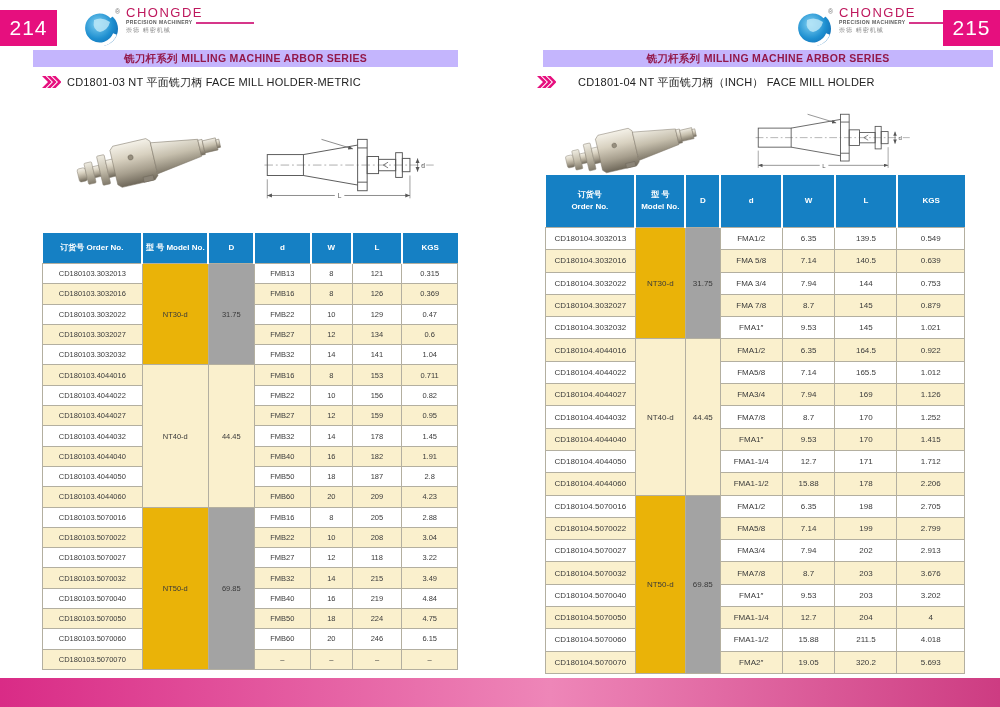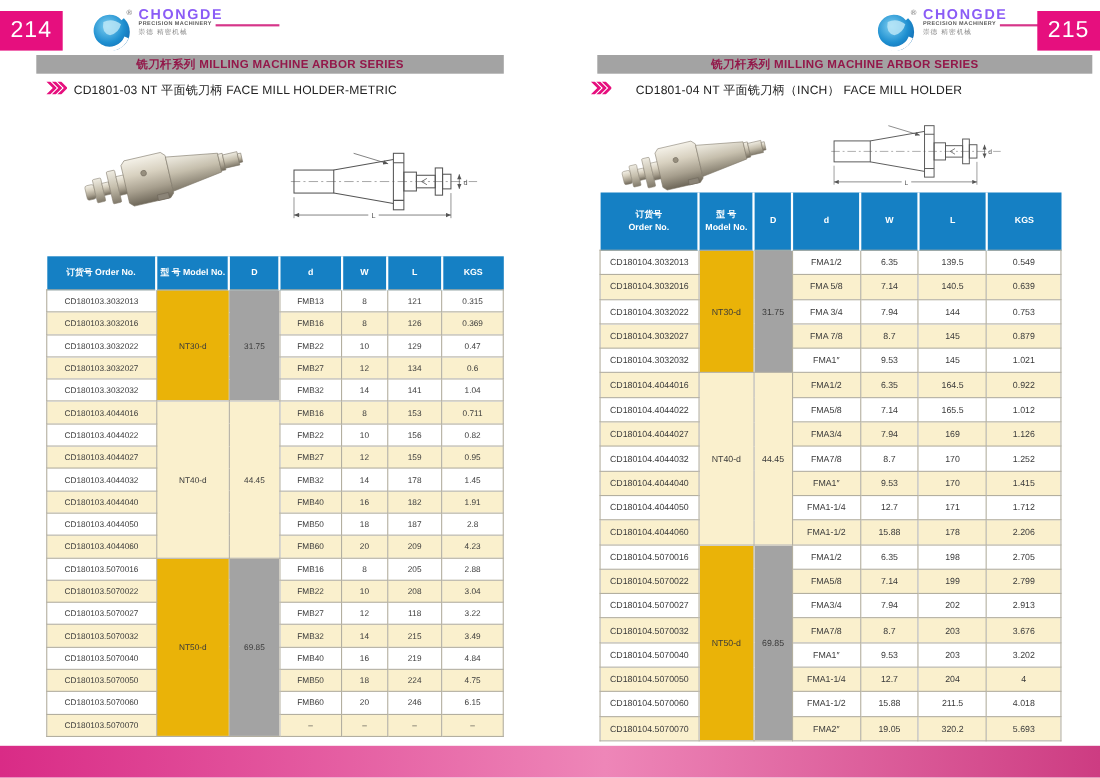--- a/index.html
+++ b/index.html
@@ -9,34 +9,34 @@
 
   
   .pagenum{background:#e60f7e;color:#fff;font-size:21px;font-weight:normal;letter-spacing:1px;
            display:flex;align-items:center;justify-content:center;}
   #pn-left{left:0;top:10px;width:57px;height:36px;}
   #pn-right{left:943px;top:10px;width:57px;height:36px;}
 
   
   .logo{display:flex;align-items:flex-start;}
   .logo-texts{margin-left:4px;line-height:1;}
-  .logo-name{font-size:13px;font-weight:bold;color:#8b5cf6;letter-spacing:1.5px;}
+  .logo-name{font-size:13px;font-weight:normal;color:#be185d;letter-spacing:1.5px;}
   .logo-sub-row{display:flex;align-items:center;margin-top:1px;}
   .logo-sub{font-size:5px;color:#5a5a5a;letter-spacing:.4px;font-weight:bold;}
   .logo-line{height:2px;background:#d6368a;width:58px;margin-left:3px;}
   .logo-cn{font-size:6px;color:#8a8a8a;margin-top:2px;letter-spacing:1px;}
 
   
-  .banner{background:#a3a3a3;color:#93184a;font-size:10.5px;font-weight:bold;letter-spacing:.3px;
+  .banner{background:#c4b5fd;color:#93184a;font-size:10.5px;font-weight:bold;letter-spacing:.3px;
           display:flex;align-items:center;justify-content:center;height:17px;}
   #banner-left{left:33px;top:50px;width:425px;}
   #banner-right{left:543px;top:50px;width:450px;}
 
   
-  .title-row{display:flex;align-items:flex-start;height:16px;}
+  .title-row{display:flex;align-items:center;height:16px;}
   .title-row .chev{margin-right:6px;display:flex;}
   .title-text{font-size:11px;color:#222;letter-spacing:.2px;white-space:nowrap;}
   #title-left{left:42px;top:74px;}
   #title-right{left:537px;top:74px;gap:16px;}
 
   
   .tablebox table{border-collapse:collapse;width:100%;table-layout:fixed;}
   .tablebox th{background:#1580c4;color:#fff;font-weight:bold;text-align:center;padding:0;}
   .tablebox th + th{border-left:2px solid #fff;}
   .tablebox th div{line-height:1.45;}

